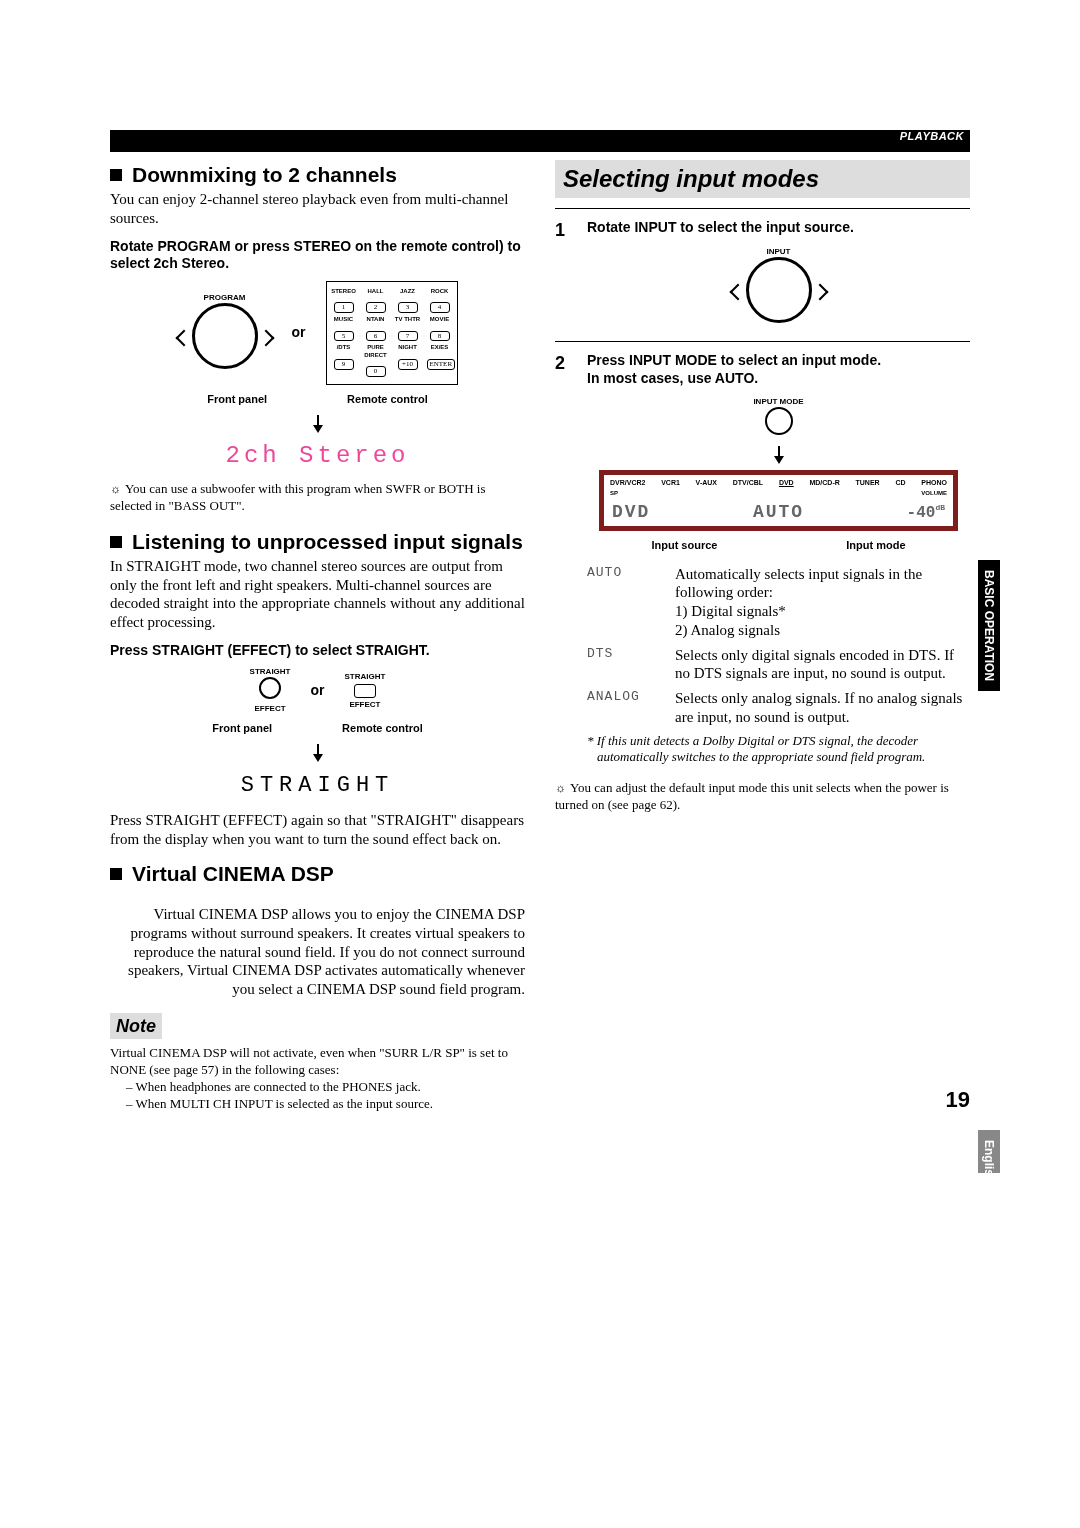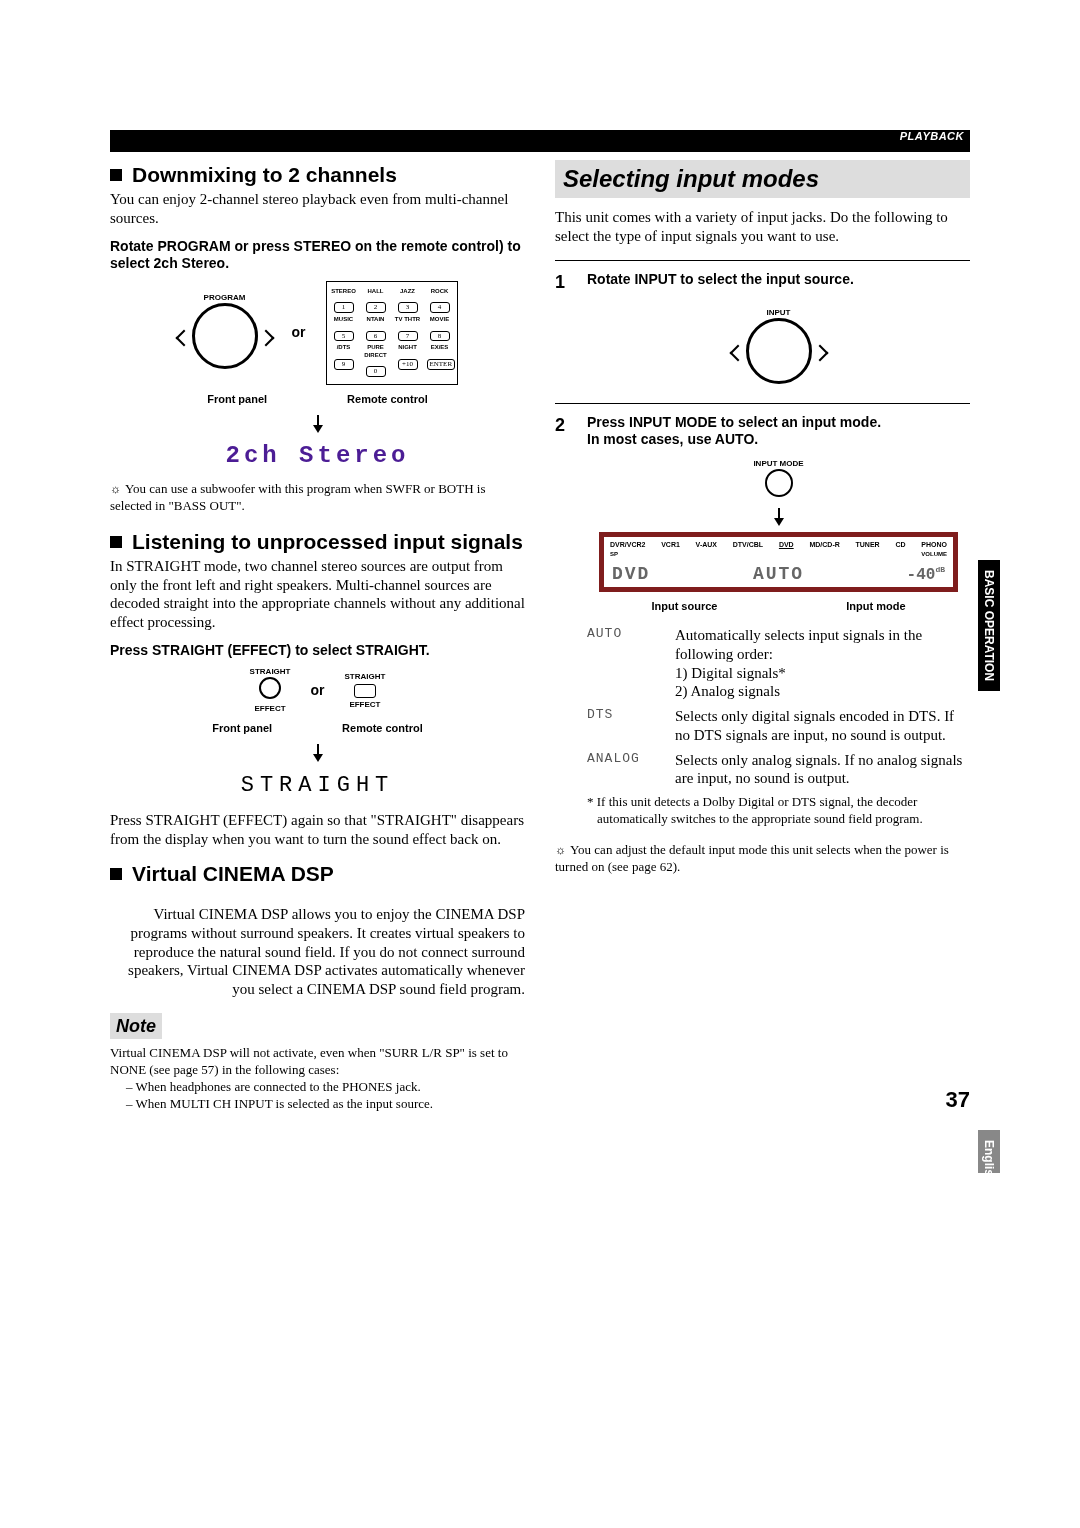--- a/index.html
+++ b/index.html
@@ -88,22 +88,21 @@
   .small {
     font-size: 13px;
     line-height: 1.3;
   }
   .lcd {
     font-family: "Courier New", monospace;
     font-size: 24px;
     text-align: center;
     letter-spacing: 4px;
     margin: 10px 0;
-    color: #4c1d95;
-    font-weight: bold;
+    color: #ec4899;
   }
   .lcd-straight {
     font-family: "Courier New", monospace;
     font-size: 22px;
     text-align: center;
     letter-spacing: 6px;
     margin: 12px 0;
   }
   .tab-side {
     position: absolute;
@@ -377,28 +376,27 @@
       <p style="margin:18px 0 4px;text-align:right;">Virtual CINEMA DSP allows you to enjoy the CINEMA DSP programs without surround speakers. It creates virtual speakers to reproduce the natural sound field. If you do not connect surround speakers, Virtual CINEMA DSP activates automatically whenever you select a CINEMA DSP sound field program.</p>
 
       <div class="note-label">Note</div>
       <div class="small" style="margin-top:6px;">Virtual CINEMA DSP will not activate, even when "SURR L/R SP" is set to NONE (see page 57) in the following cases:</div>
       <div class="small indent">– When headphones are connected to the PHONES jack.</div>
       <div class="small indent">– When MULTI CH INPUT is selected as the input source.</div>
     </div>
 
     <div class="col">
       <div class="section-title">Selecting input modes</div>
-      <p style="margin:2px 0 14px;">This unit comes with a variety of input jacks. Do the following to select the type of input signals you want to use.</p>
 
       <hr class="thin">
       <div class="step-row">
         <div class="step-num">1</div>
         <div style="flex:1;">
           <div class="bold-sans">Rotate INPUT to select the input source.</div>
-          <div style="text-align:center;margin-top:20px;">
+          <div style="text-align:center;margin-top:10px;">
             <div class="label-tiny">INPUT</div>
             <span class="dial-wrap"><span class="dial"></span></span>
           </div>
         </div>
       </div>
 
       <hr class="thin" style="margin-top:14px;">
       <div class="step-row">
         <div class="step-num">2</div>
         <div style="flex:1;">
@@ -449,24 +447,24 @@
             </div>
             <div class="mrow">
               <div class="mkey">DTS</div>
               <div class="mval">Selects only digital signals encoded in DTS. If no DTS signals are input, no sound is output.</div>
             </div>
             <div class="mrow">
               <div class="mkey">ANALOG</div>
               <div class="mval">Selects only analog signals. If no analog signals are input, no sound is output.</div>
             </div>
           </div>
-          <div class="small" style="margin-top:6px;padding-left:10px;text-indent:-10px;">* If this unit detects a Dolby Digital or DTS signal, the decoder automatically switches to the appropriate sound field program.</div>
+          <div class="small" style="margin-top:6px;padding-left:10px;text-indent:-10px;font-style:italic;">* If this unit detects a Dolby Digital or DTS signal, the decoder automatically switches to the appropriate sound field program.</div>
         </div>
       </div>
 
       <div class="small tip-icon" style="margin-top:14px;">You can adjust the default input mode this unit selects when the power is turned on (see page 62).</div>
     </div>
   </div>
 
   <div class="tab-side tab1">BASIC OPERATION</div>
   <div class="tab-side tab2">English</div>
-  <div class="page-num">37</div>
+  <div class="page-num">19</div>
 </div>
 
 </body></html>

